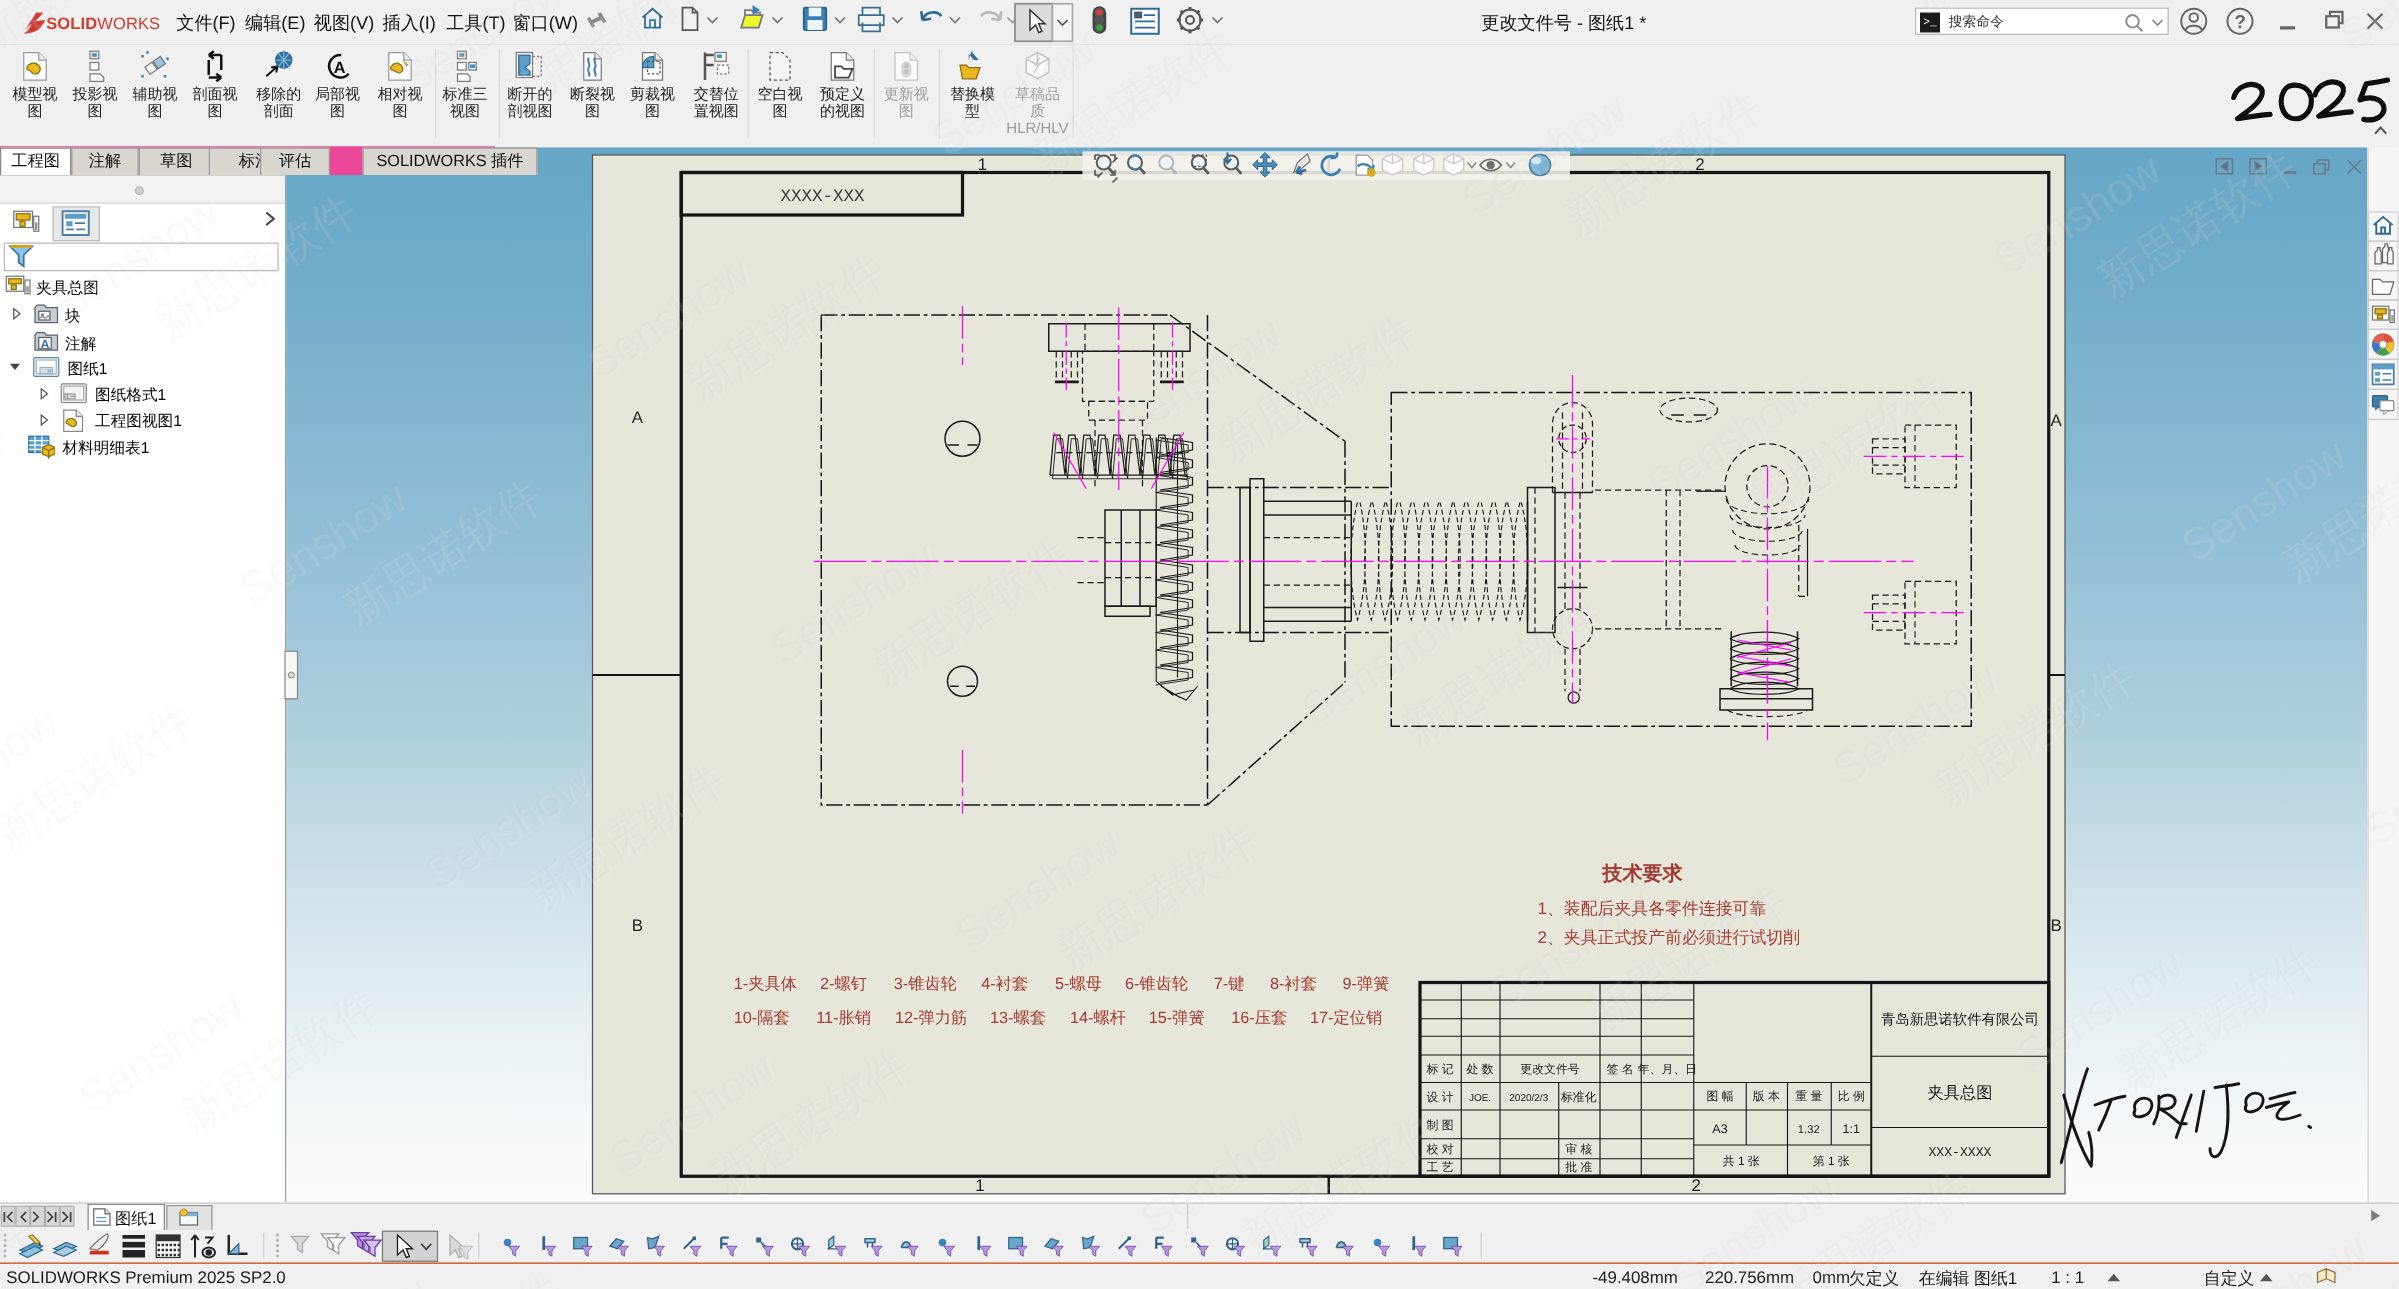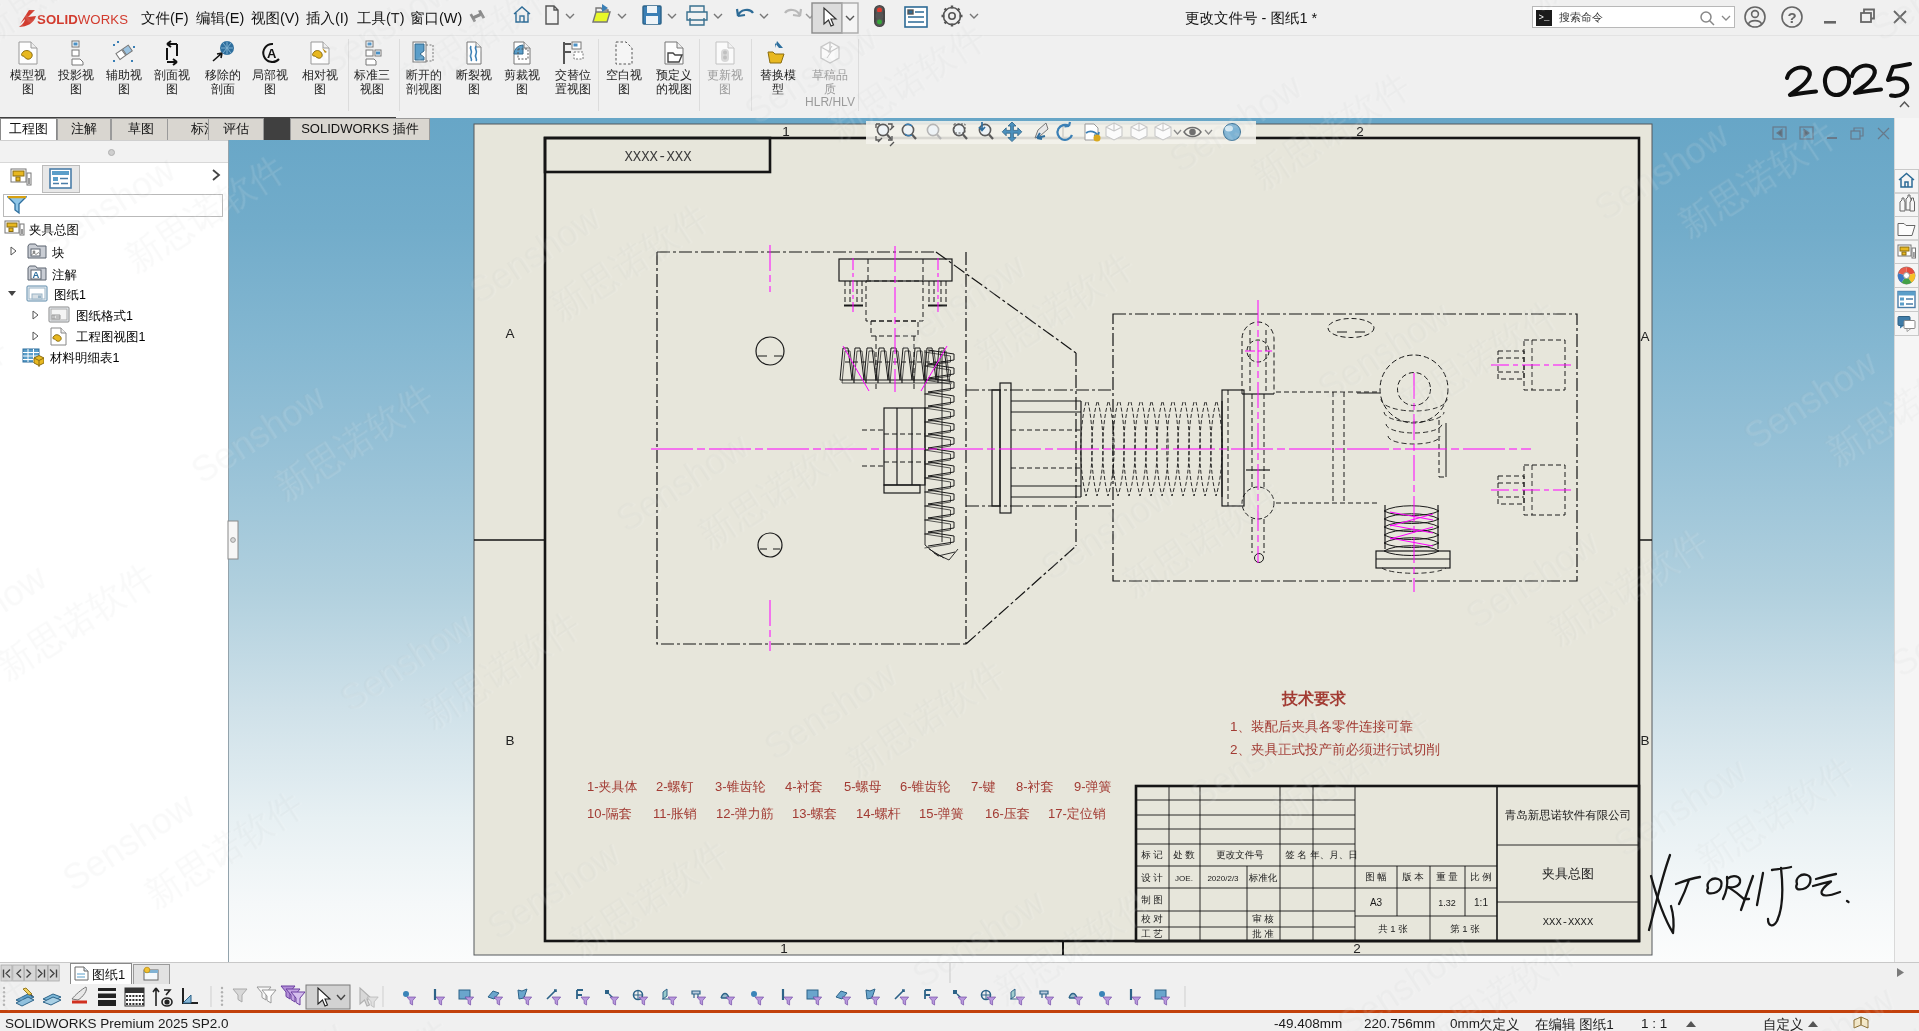--- a/index.html
+++ b/index.html
@@ -3,30 +3,30 @@
 <style>
 *{margin:0;padding:0;box-sizing:border-box}
 html,body{width:1919px;height:1031px;overflow:hidden;font-family:"Liberation Sans",sans-serif;position:relative;background:#f0f0f0}
 #titlebar{position:absolute;left:0;top:0;width:1919px;height:36px;background:#f0f0f0;border-bottom:1px solid #e3e3e3}
 .menu{position:absolute;top:9px;font-size:14.5px;color:#111}
 #ribbon{position:absolute;left:0;top:36px;width:1919px;height:81px;background:#f0f0f0}
 .rbtn{position:absolute;top:2px;text-align:center;color:#222;font-size:12px;line-height:13.5px}
 .rbtn .ric{display:block;margin:2px auto 3px auto}
 .rbtn.gray{color:#9a9a9a}
 .rsep{position:absolute;top:3px;height:72px;width:1px;background:#dcdcdc}
-#tabrow{position:absolute;left:0;top:117px;width:396px;height:23px;background:#404040}
+#tabrow{position:absolute;left:0;top:117px;width:396px;height:23px;background:#ec4899}
 .tab{position:absolute;top:1px;height:22px;background:#d9d6d0;border:1px solid #9a9a9a;border-bottom:none;font-size:13px;color:#111;text-align:center;line-height:20px}
 .tab.active{background:#fff;border-color:#8a8a8a}
 #main{position:absolute;left:0;top:117px;width:1919px;height:845px}
 #canvas{position:absolute;left:228px;top:1px;width:1666px;height:844px;border-left:1px solid #93a3ac;background:linear-gradient(180deg,#67a6c7 0%,#72acca 13%,#84b7d1 27%,#98c2d7 41%,#b1d0de 56%,#cfe1e9 70%,#e7f0f3 83%,#f5f8f9 93%,#fbfcfc 100%)}
 #panel{position:absolute;left:0;top:23px;width:228px;height:822px;background:#ffffff;border-top:1px solid #cfcfcf}
 #taskpane{position:absolute;left:1894px;top:1px;width:25px;height:844px;background:#f5f5f5;border-left:1px solid #d9d9d9}
 #sheettabs{position:absolute;left:0;top:962px;width:1919px;height:22px;background:#f0f0f0;border-top:1px solid #c8c8c8}
 #filterbar{position:absolute;left:0;top:984px;width:1919px;height:26px;background:#f0f0f0}
-#statusbar{position:absolute;left:0;top:1010px;width:1919px;height:21px;background:#f0f0f0;border-top:3px solid #c2410c;font-size:13.5px;color:#1a1a1a}
+#statusbar{position:absolute;left:0;top:1010px;width:1919px;height:21px;background:#f0f0f0;border-top:1px solid #c2410c;font-size:13.5px;color:#1a1a1a}
 .sb{position:absolute;top:3px}
 #dwg{position:absolute;left:0;top:0;width:1919px;height:1031px;pointer-events:none}
 #overlay{position:absolute;left:0;top:0;width:1919px;height:1031px;pointer-events:none}
 .treelbl{position:absolute;font-size:12.5px;color:#000}
 </style></head>
 <body>
 <div id="titlebar">
   <svg width="138" height="30" style="position:absolute;left:10px;top:3px" viewBox="0 0 138 30">
     <path d="M10 21 L19 7 L25 7 L18 14 L26 13 C24 20 17 24 9 24 C13 21 15 18 15 16 Z" fill="#d23b2e"></path>
     <text x="27" y="20.5" font-size="13.2" font-weight="bold" fill="#d23b2e" letter-spacing="0.1">SOLID<tspan font-weight="normal">WORKS</tspan></text>

